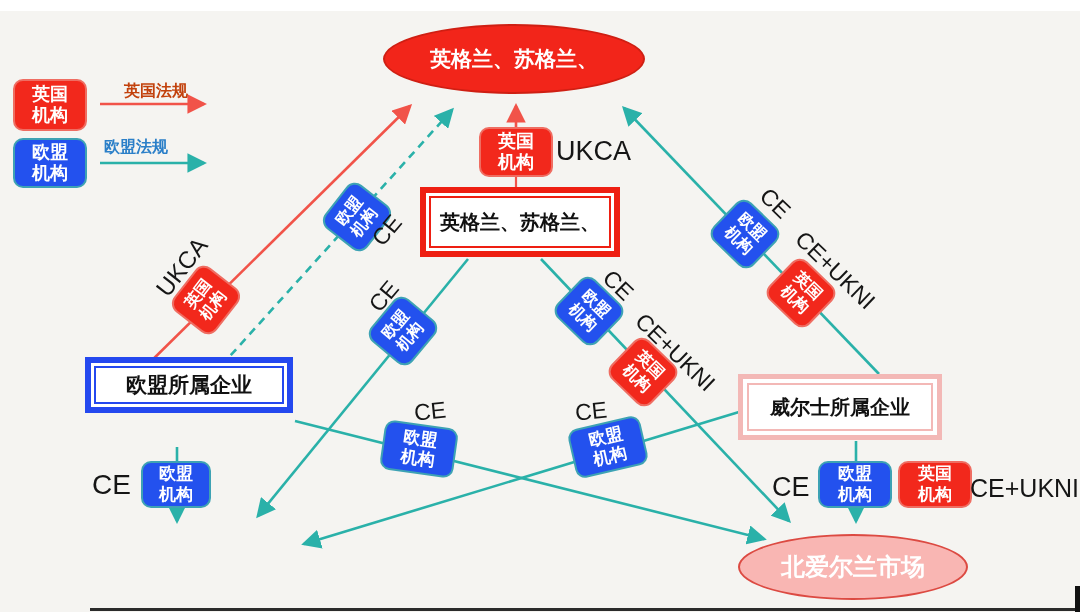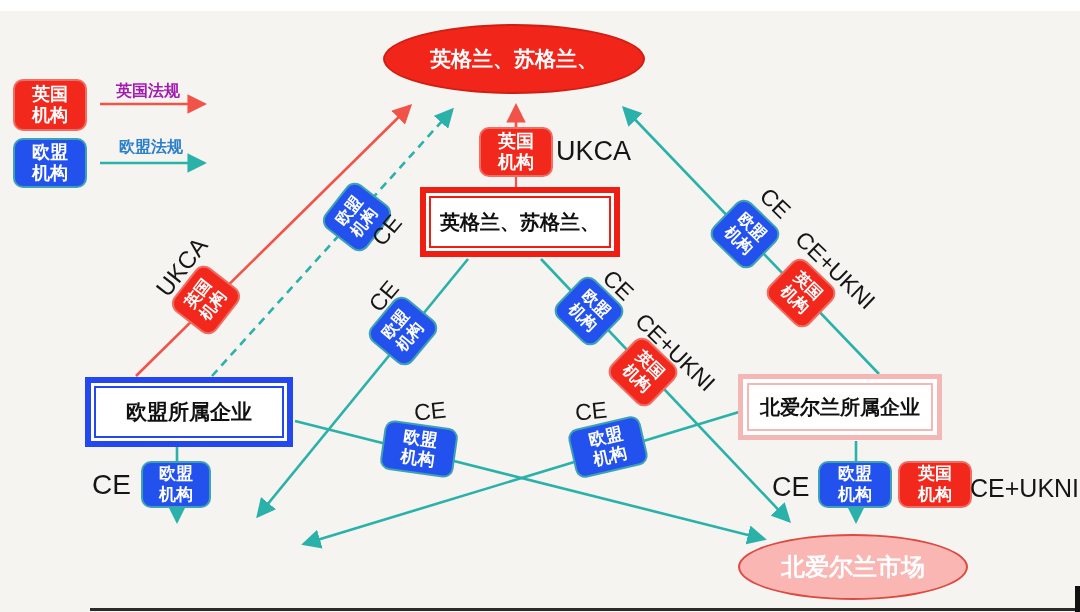--- a/index.html
+++ b/index.html
@@ -73,47 +73,47 @@
     <path d="M177,447 L177,461" stroke="#2ab1a9" stroke-width="2.6" fill="none"></path>
     <path d="M177,509 L177,521" stroke="#2ab1a9" stroke-width="2.6" fill="none" marker-end="url(#mT)"></path>
     <path d="M856,441 L856,461" stroke="#2ab1a9" stroke-width="2.6" fill="none"></path>
     <path d="M856,509 L856,521" stroke="#2ab1a9" stroke-width="2.6" fill="none" marker-end="url(#mT)"></path>
   </svg>
 
   <div class="chip uk" style="left:13px; top:79px; width:74px; height:52px; font-size:18px;">
     <span>英国</span>
     <span>机构</span>
   </div>
-  <div class="law-label" style="left:116px; top:81px; color:#a21caf;">英国法规</div>
+  <div class="law-label" style="left:124px; top:81px; color:#c2410c;">英国法规</div>
   <div class="chip eu" style="left:13px; top:138px; width:74px; height:50px; font-size:18px;">
     <span>欧盟</span>
     <span>机构</span>
   </div>
-  <div class="law-label" style="left:119px; top:137px; color:#2b7fc8;">欧盟法规</div>
+  <div class="law-label" style="left:104px; top:137px; color:#2b7fc8;">欧盟法规</div>
 
   <div class="ellipse gb" style="left:383px; top:24px; width:262px; height:70px;">
     <span>英格兰、苏格兰、</span>
   </div>
   <div class="ellipse ni" style="left:738px; top:534px; width:230px; height:66px;">
     <span>北爱尔兰市场</span>
   </div>
 
   <div class="ent gb" style="left:420px; top:187px; width:200px; height:70px;">
     <div class="inner">
       <span>英格兰、苏格兰、</span>
     </div>
   </div>
-  <div class="ent eu" style="left:85px; top:377px; width:208px; height:70px;">
+  <div class="ent eu" style="left:85px; top:357px; width:208px; height:56px;">
     <div class="inner">
       <span>欧盟所属企业</span>
     </div>
   </div>
   <div class="ent ni" style="left:738px; top:374px; width:204px; height:66px;">
     <div class="inner">
-      <span>北爱尔兰所属企业</span>
+      <span>威尔士所属企业</span>
     </div>
   </div>
 
   <div class="chip uk horiz" style="left:479px; top:127px; height:50px; font-size:18px;">
     <span>英国</span>
     <span>机构</span>
   </div>
 
   <div class="chip uk diag" style="left:178px; top:273px; transform:rotate(-52deg);">
     <span>英国</span>

